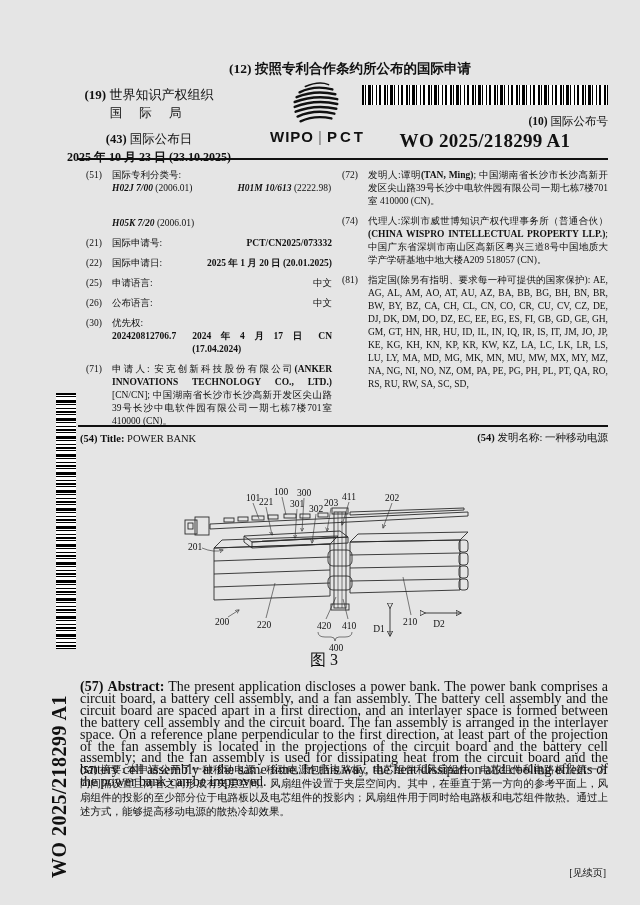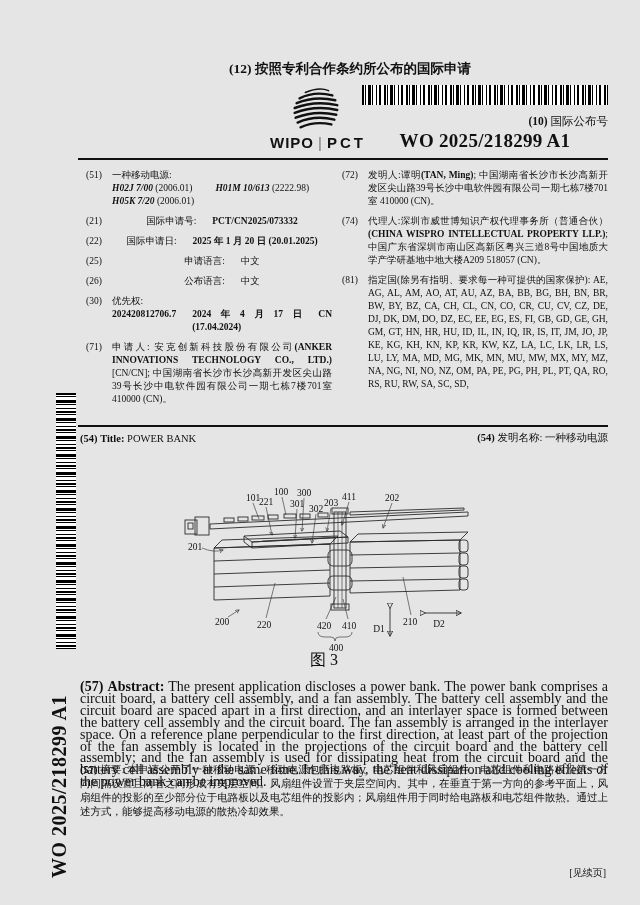--- a/index.html
+++ b/index.html
@@ -9,43 +9,43 @@
   }
   
   .h12 { position:absolute; top:60px; left:90px; right:30px; text-align:center;
          font-size:13.5px; font-weight:bold; }
   .hdr-left { position:absolute; top:86px; left:26px; width:246px; text-align:center; }
   .hl1 { font-size:13px; }
   .hl2 { font-size:12.5px; letter-spacing:7px; margin-top:1px; }
   .hl3 { font-size:12.5px; margin-top:9px; }
   .hl4 { font-size:12px; font-weight:bold; margin-top:1px; }
   .pnum { font-weight:bold; }
-  .logo { position:absolute; top:86px; left:270px; width:90px; text-align:center; }
+  .logo { position:absolute; top:80px; left:270px; width:90px; text-align:center; }
   .logo svg { display:block; margin:0 auto; }
   .logo-text { font-family:"Liberation Sans", sans-serif; font-weight:bold;
                font-size:15px; letter-spacing:1px; margin-top:2px; color:#111; }
   .logo-sep { font-weight:normal; color:#777; margin:0 4px; }
   .logo-pct { letter-spacing:3px; }
   .hdr-right { position:absolute; top:85px; left:362px; width:246px; text-align:center; }
   .barcode-top { height:20px; width:246px;
     background:repeating-linear-gradient(90deg,#000 0 2px,#fff 2px 3px,#000 3px 4px,#fff 4px 6px,#000 6px 9px,#fff 9px 10px,#000 10px 11px,#fff 11px 14px,#000 14px 15px,#fff 15px 17px,#000 17px 19px,#fff 19px 22px); }
   .f10line { margin-top:9px; font-size:11.5px;text-align:right; }
   .pubno { font-size:19px; font-weight:bold; margin-top:1px; letter-spacing:0.3px; }
   .rule { position:absolute; left:78px; width:530px; height:2px; background:#111; }
   .rule1 { top:158px; } .rule2 { top:425px; }
   
   .col { position:absolute; top:169px; font-size:9.5px; line-height:13px; text-align:justify; }
   .col-left  { left:86px;  width:246px; }
   .col-right { left:342px; width:266px; }
   .field { position:relative; padding-left:26px; margin-bottom:7px; }
   .fnum { position:absolute; left:0; top:0; font-weight:normal; }
   .b { font-weight:bold; }
-  .ipc-grid { display:grid; grid-template-columns:47% 53%; }
+  .ipc-grid { display:grid; grid-template-columns:47% 53%;gap:22px; }
   .ipc-code { font-weight:bold; font-style:italic; }
-  .row { display:flex; justify-content:center;gap:16px; }
+  .row { display:flex; justify-content:space-between;gap:16px; }
   
   .title-line { position:absolute; left:80px; width:528px; font-size:10.5px; }
   .t-en { top:433px; } .t-zh { top:431px;text-align:right; }
   
   .fig-svg { position:absolute; left:178px; top:486px; }
   .fig-svg path, .fig-svg line, .fig-svg rect, .fig-svg polygon
     { stroke:#2a2a2a; fill:none; stroke-width:0.9; }
   .fig-svg .thin { stroke-width:0.6; }
   .fig-svg text { font-family:"Liberation Serif",serif; font-size:9.5px; fill:#111;
                   text-anchor:middle; stroke:none; }
@@ -64,20 +64,32 @@
     white-space:nowrap; letter-spacing:0.5px; }
   .cont-note { position:absolute; right:34px; top:866px; font-size:10px; }
 </style>
 </head>
 <body>
 
 <div class="page">
 
   <div class="h12">(12) 按照专利合作条约所公布的国际申请</div>
 
+  <div class="hdr-left">
+    <div class="hl1">
+      <span class="pnum">(19)</span>
+      <span>世界知识产权组织</span>
+    </div>
+    <div class="hl2">国 际 局</div>
+    <div class="hl3">
+      <span class="pnum">(43)</span>
+      <span>国际公布日</span>
+    </div>
+    <div class="hl4">2025 年 10 月 23 日 (23.10.2025)</div>
+  </div>
 
   <div class="logo">
     <svg width="58" height="46" viewBox="0 0 60 46">
       <g stroke="#111" fill="none" stroke-linecap="round">
         <path d="M20,6 Q34,0 44,4" stroke-width="1.6"></path>
         <path d="M14,12 Q30,4 48,9" stroke-width="2.4"></path>
         <path d="M11,17 Q30,9 51,14" stroke-width="2.6"></path>
         <path d="M9,22 Q30,14 53,19" stroke-width="2.6"></path>
         <path d="M9,27 Q30,19 53,24" stroke-width="2.6"></path>
         <path d="M10,32 Q30,24 52,29" stroke-width="2.6"></path>
@@ -97,21 +109,21 @@
       <span>国际公布号</span>
     </div>
     <div class="pubno">WO 2025/218299 A1</div>
   </div>
 
   <div class="rule rule1"></div>
 
   <div class="col col-left">
     <div class="field">
       <span class="fnum">(51)</span>
-      <span>一种移动电源:</span>
+      <span>国际专利分类号:</span>
       <div class="ipc-grid">
         <span><span class="ipc-code">H02J 7/00</span> <span>(2006.01)</span></span>
         <span><span class="ipc-code">H01M 10/613</span> <span>(2222.98)</span></span>
         <span><span class="ipc-code">H05K 7/20</span> <span>(2006.01)</span></span>
       </div>
     </div>
     <div class="field">
       <span class="fnum">(21)</span>
       <div class="row">
           <span>国际申请号:</span>

